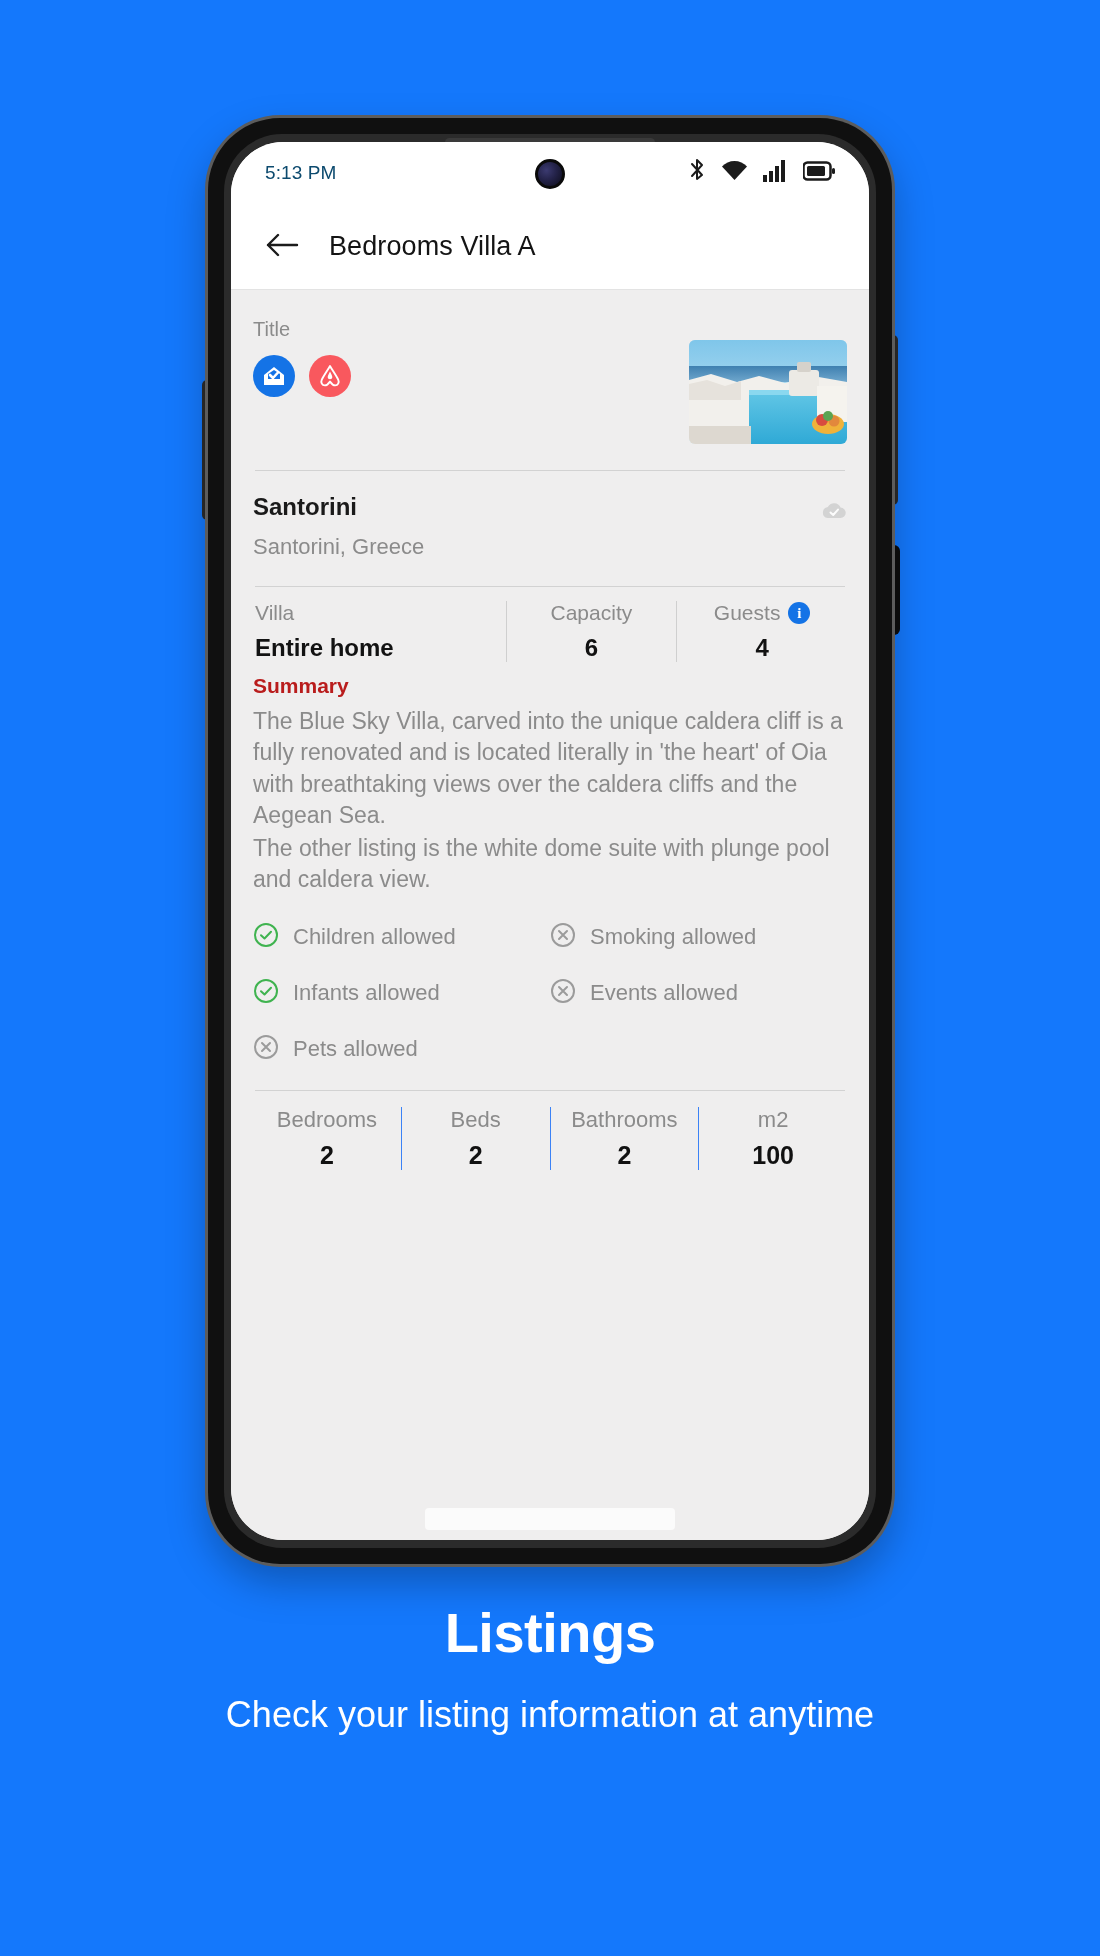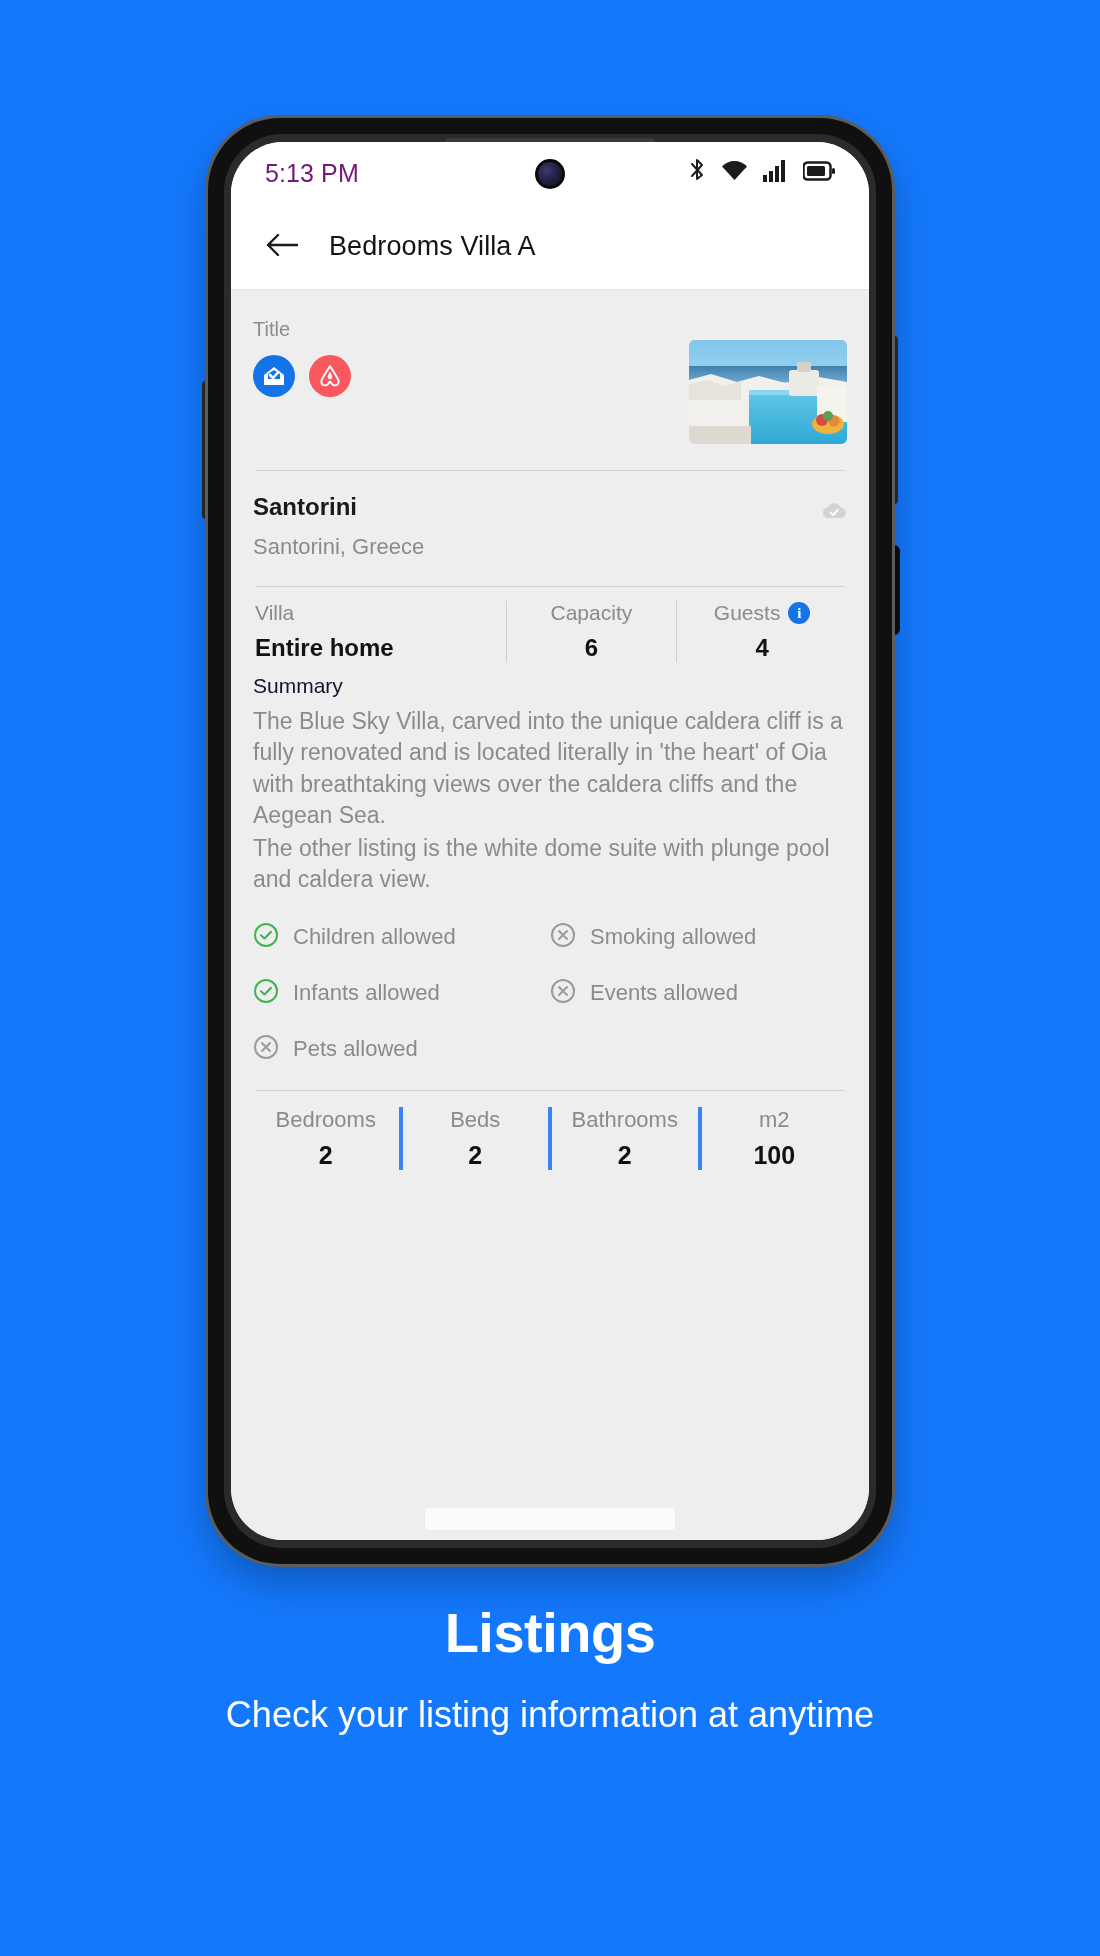--- a/index.html
+++ b/index.html
@@ -47,21 +47,21 @@
   .speaker {
     position: absolute; left: 50%; transform: translateX(-50%); top: 4px;
     width: 210px; height: 9px; border-radius: 6px; background: #3a3a3a;
   }
 
   
   .statusbar {
     position: relative; height: 62px; background: #ffffff;
     display: flex; align-items: center; padding: 0 34px;
   }
-  .status-time { font-size: 25px; color: #701a75; letter-spacing: .1px; }
+  .status-time { font-size: 19px; color: #0c4a6e; letter-spacing: .1px; }
   .status-icons { margin-left: auto; display: flex; align-items: center; gap: 15px; }
   .punchhole {
     position: absolute; left: 50%; transform: translateX(-50%); top: 17px;
     width: 30px; height: 30px; border-radius: 50%;
     background: radial-gradient(circle at 35% 35%, #3b3a70 0%, #232248 45%, #0c0c18 100%);
     border: 3px solid #0a0a0a;
   }
 
   
   .appbar {
@@ -105,32 +105,32 @@
   .stat-lbl { font-size: 21px; color: #8b8b8b; display:flex; align-items:center; justify-content:center; gap: 8px;}
   .stat-cell.first .stat-lbl { justify-content: flex-start; }
   .stat-val { font-size: 24px; color: #121212; font-weight: bold; margin-top: 9px; }
   .stat-cell.first .stat-val { font-size: 24px; }
   .info-dot {
     width: 22px; height: 22px; border-radius: 50%; background: #1473e6; color: #fff;
     font-size: 15px; font-weight: bold; display:flex; align-items:center; justify-content:center;
     font-family: "Liberation Serif", serif;
   }
 
-  .summary-lbl { font-size: 21px; color: #0f172a; margin-top: 12px; }
+  .summary-lbl { font-size: 21px; color: #b91c1c; margin-top: 12px; font-weight: bold; }
   .summary-body { font-size: 23px; color: #8b8b8b; line-height: 1.36; margin-top: 8px; }
   .summary-body p + p { margin-top: 2px; }
 
   .amen-grid { margin-top: 26px; }
   .amen-row { display: flex; margin-bottom: 26px; }
   .amen-item { flex: 1; display: flex; align-items: center; gap: 14px; }
   .amen-txt { font-size: 22px; color: #8b8b8b; }
 
   .bottom-stats { display: flex; padding-top: 16px; }
   .bs-cell { flex: 1; text-align: center; }
-  .bs-cell + .bs-cell { border-left: 4px solid #3b82f6; }
+  .bs-cell + .bs-cell { border-left: 1px solid #3b82f6; }
   .bs-lbl { font-size: 22px; color: #8b8b8b; }
   .bs-val { font-size: 25px; color: #111; font-weight: bold; margin-top: 8px; }
 
   .home-indicator {
     position: absolute; left: 50%; transform: translateX(-50%); bottom: 10px;
     width: 250px; height: 22px; background: #fbfbfb; border-radius: 4px;
   }
 
   
   .caption { position: absolute; left: 0; right: 0; top: 1600px; text-align: center; }

